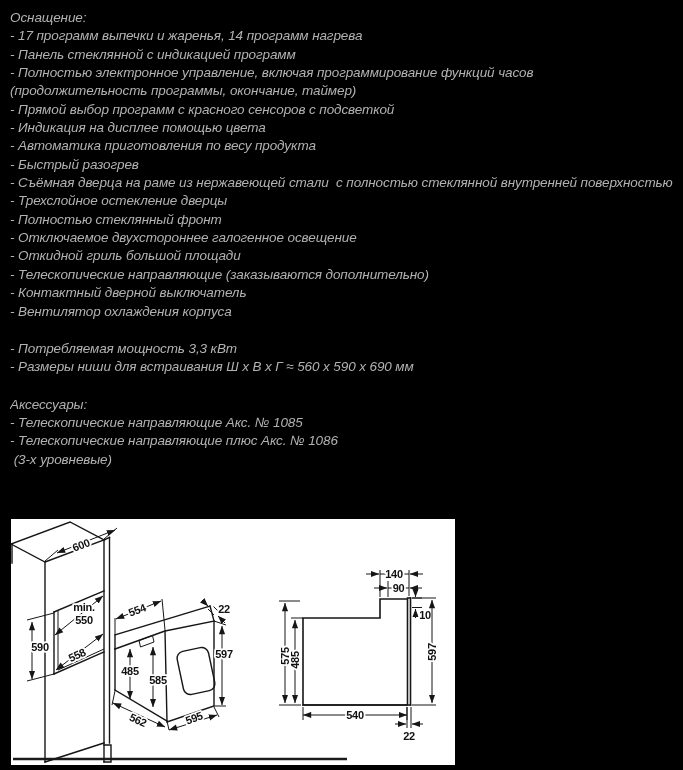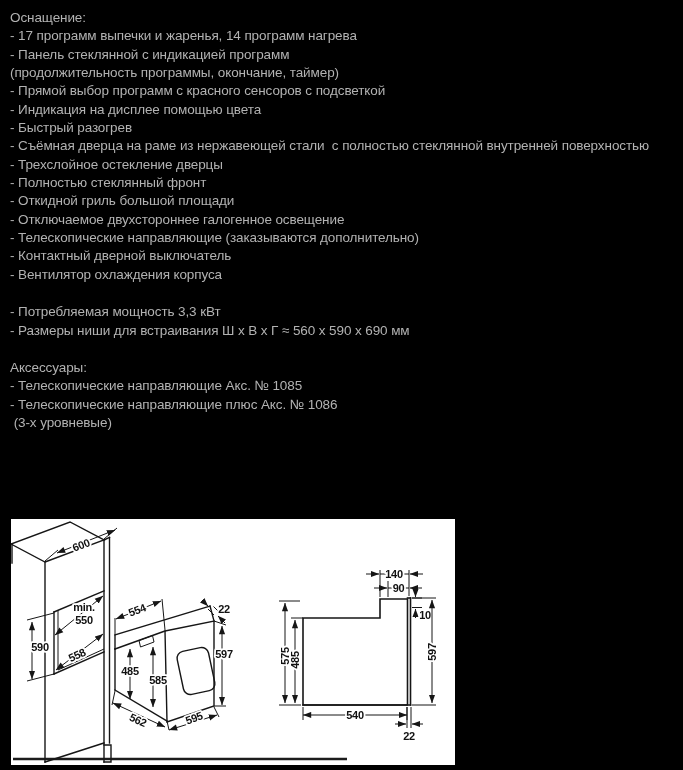--- a/index.html
+++ b/index.html
@@ -1,50 +1,52 @@
 <!DOCTYPE html>
 <html><head>
 <meta charset="utf-8">
 <style>
   html,body{margin:0;padding:0;background:#000;}
   body{width:683px;height:770px;position:relative;overflow:hidden;
        font-family:"Liberation Sans",sans-serif;}
   .text-block{position:absolute;left:10px;top:9px;width:670px;color:#b2b2b2;
       font-size:13.5px;letter-spacing:-0.1px;}
   .section{margin:0 0 19px 0;}
-  .section .line, .section .title{white-space:pre;line-height:18.35px;height:18.35px;overflow:hidden;}
+  .section .line, .section .title{white-space:pre;line-height:18.35px;height:18.35px;overflow:hidden;font-style:italic;}
   .panel{position:absolute;left:11px;top:519px;width:444px;height:246px;background:#ffffff;}
   svg{display:block;}
   .st{stroke:#161616;stroke-width:1.4;fill:none;stroke-linecap:square;}
   .st2{stroke:#161616;stroke-width:1.6;fill:none;stroke-linecap:square;}
   .thin{stroke:#161616;stroke-width:1;fill:none;}
   .dim{stroke:#161616;stroke-width:1;fill:none;}
   .lbl{font-family:"Liberation Sans",sans-serif;font-weight:bold;font-size:11px;fill:#111;
        text-anchor:middle;letter-spacing:-0.3px;paint-order:stroke;stroke:#fff;
        stroke-width:3.5px;stroke-linejoin:round;}
   .seam{stroke:#1c1c1c;stroke-width:2.5;}
 </style>
 </head>
 <body>
 
 <div class="text-block">
   <div class="section">
     <div class="title">Оснащение:</div>
     <div>
         <div class="line">- 17 программ выпечки и жаренья, 14 программ нагрева</div>
         <div class="line">- Панель стеклянной с индикацией программ</div>
+        <div class="line">- Полностью электронное управление, включая программирование функций часов</div>
         <div class="line">(продолжительность программы, окончание, таймер)</div>
         <div class="line">- Прямой выбор программ с красного сенсоров с подсветкой</div>
         <div class="line">- Индикация на дисплее помощью цвета</div>
+        <div class="line">- Автоматика приготовления по весу продукта</div>
         <div class="line">- Быстрый разогрев</div>
         <div class="line">- Съёмная дверца на раме из нержавеющей стали  с полностью стеклянной внутренней поверхностью</div>
         <div class="line">- Трехслойное остекление дверцы</div>
         <div class="line">- Полностью стеклянный фронт</div>
+        <div class="line">- Отключаемое двухстороннее галогенное освещение</div>
         <div class="line">- Откидной гриль большой площади</div>
-        <div class="line">- Отключаемое двухстороннее галогенное освещение</div>
         <div class="line">- Телескопические направляющие (заказываются дополнительно)</div>
         <div class="line">- Контактный дверной выключатель</div>
         <div class="line">- Вентилятор охлаждения корпуса</div>
       </div>
   </div>
   <div class="section">
     <div>
         <div class="line">- Потребляемая мощность 3,3 кВт</div>
         <div class="line">- Размеры ниши для встраивания Ш х В х Г ≈ 560 х 590 х 690 мм</div>
       </div>

